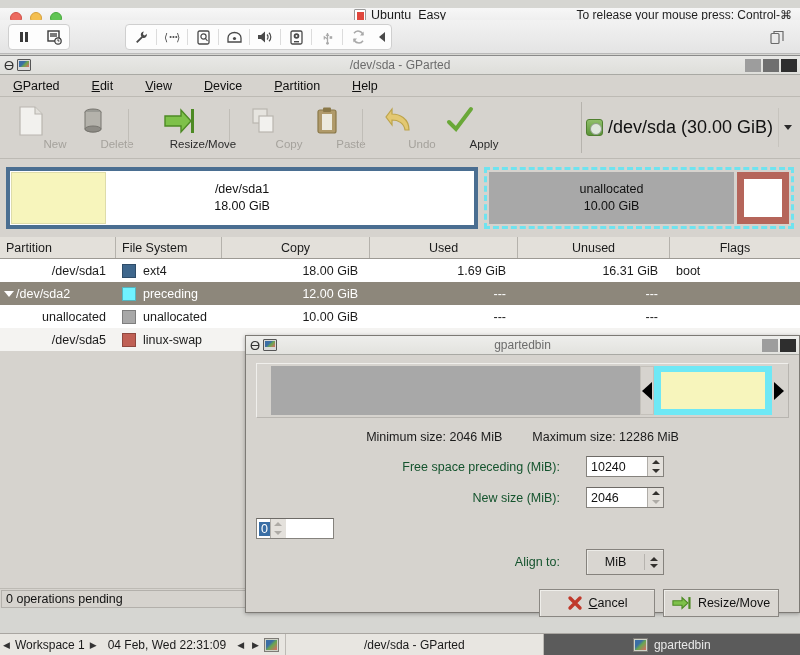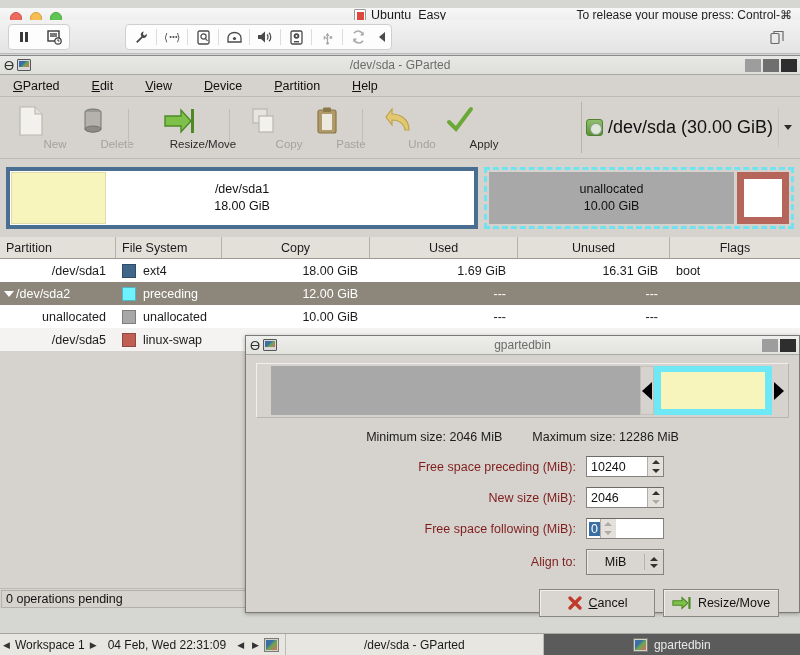--- a/index.html
+++ b/index.html
@@ -224,22 +224,22 @@
   }
   .prev-sel-inner { flex: 1; background: #f7f5bc; }
   .prev-handleR { width: 14px; background: #d6d3ce; display:flex; align-items:center; justify-content:center; }
   .minmax {
     display: flex; justify-content: center; gap: 30px;
     font-size: 12.5px; color: #1b1b1b; margin-top: 12px;
   }
   .form { margin-top: 12px; }
   .frow { display: flex; align-items: center; margin-bottom: 10px; }
   .frow .flabel {
-    width: 330px; text-align: right; padding-right: 10px;
-    font-size: 12.5px; color: #7f1d1d;
+    width: 330px; text-align: right; padding-right: 26px;
+    font-size: 12.5px; color: #14532d;
   }
   .spin {
     width: 78px; height: 21px; background: #fff;
     border: 1px solid #85827d; border-top-color: #6d6a66;
     display: flex; align-items: center;
   }
   .spin .sval { flex: 1; padding-left: 4px; font-size: 12.5px; color: #111; }
   .spin .sval.selected { margin-left: 2px; padding: 0 2px; background: #3a6ea5; color: #fff; flex: none; }
   .spin-btns {
     width: 16px; align-self: stretch; border-left: 1px solid #b0ada8;
@@ -653,21 +653,20 @@
                   <i class="up"></i>
                 </div>
               <div>
                   <i class="dn dim"></i>
                 </div>
             </span>
           </div>
         </div>
 
         <div class="frow">
-          <div class="flabel">Free space following (MiB):</div>
           <div class="spin">
             <span class="sval selected">0</span>
             <span class="spin-btns">
               <div>
                   <i class="up dim"></i>
                 </div>
               <div>
                   <i class="dn dim"></i>
                 </div>
             </span>

